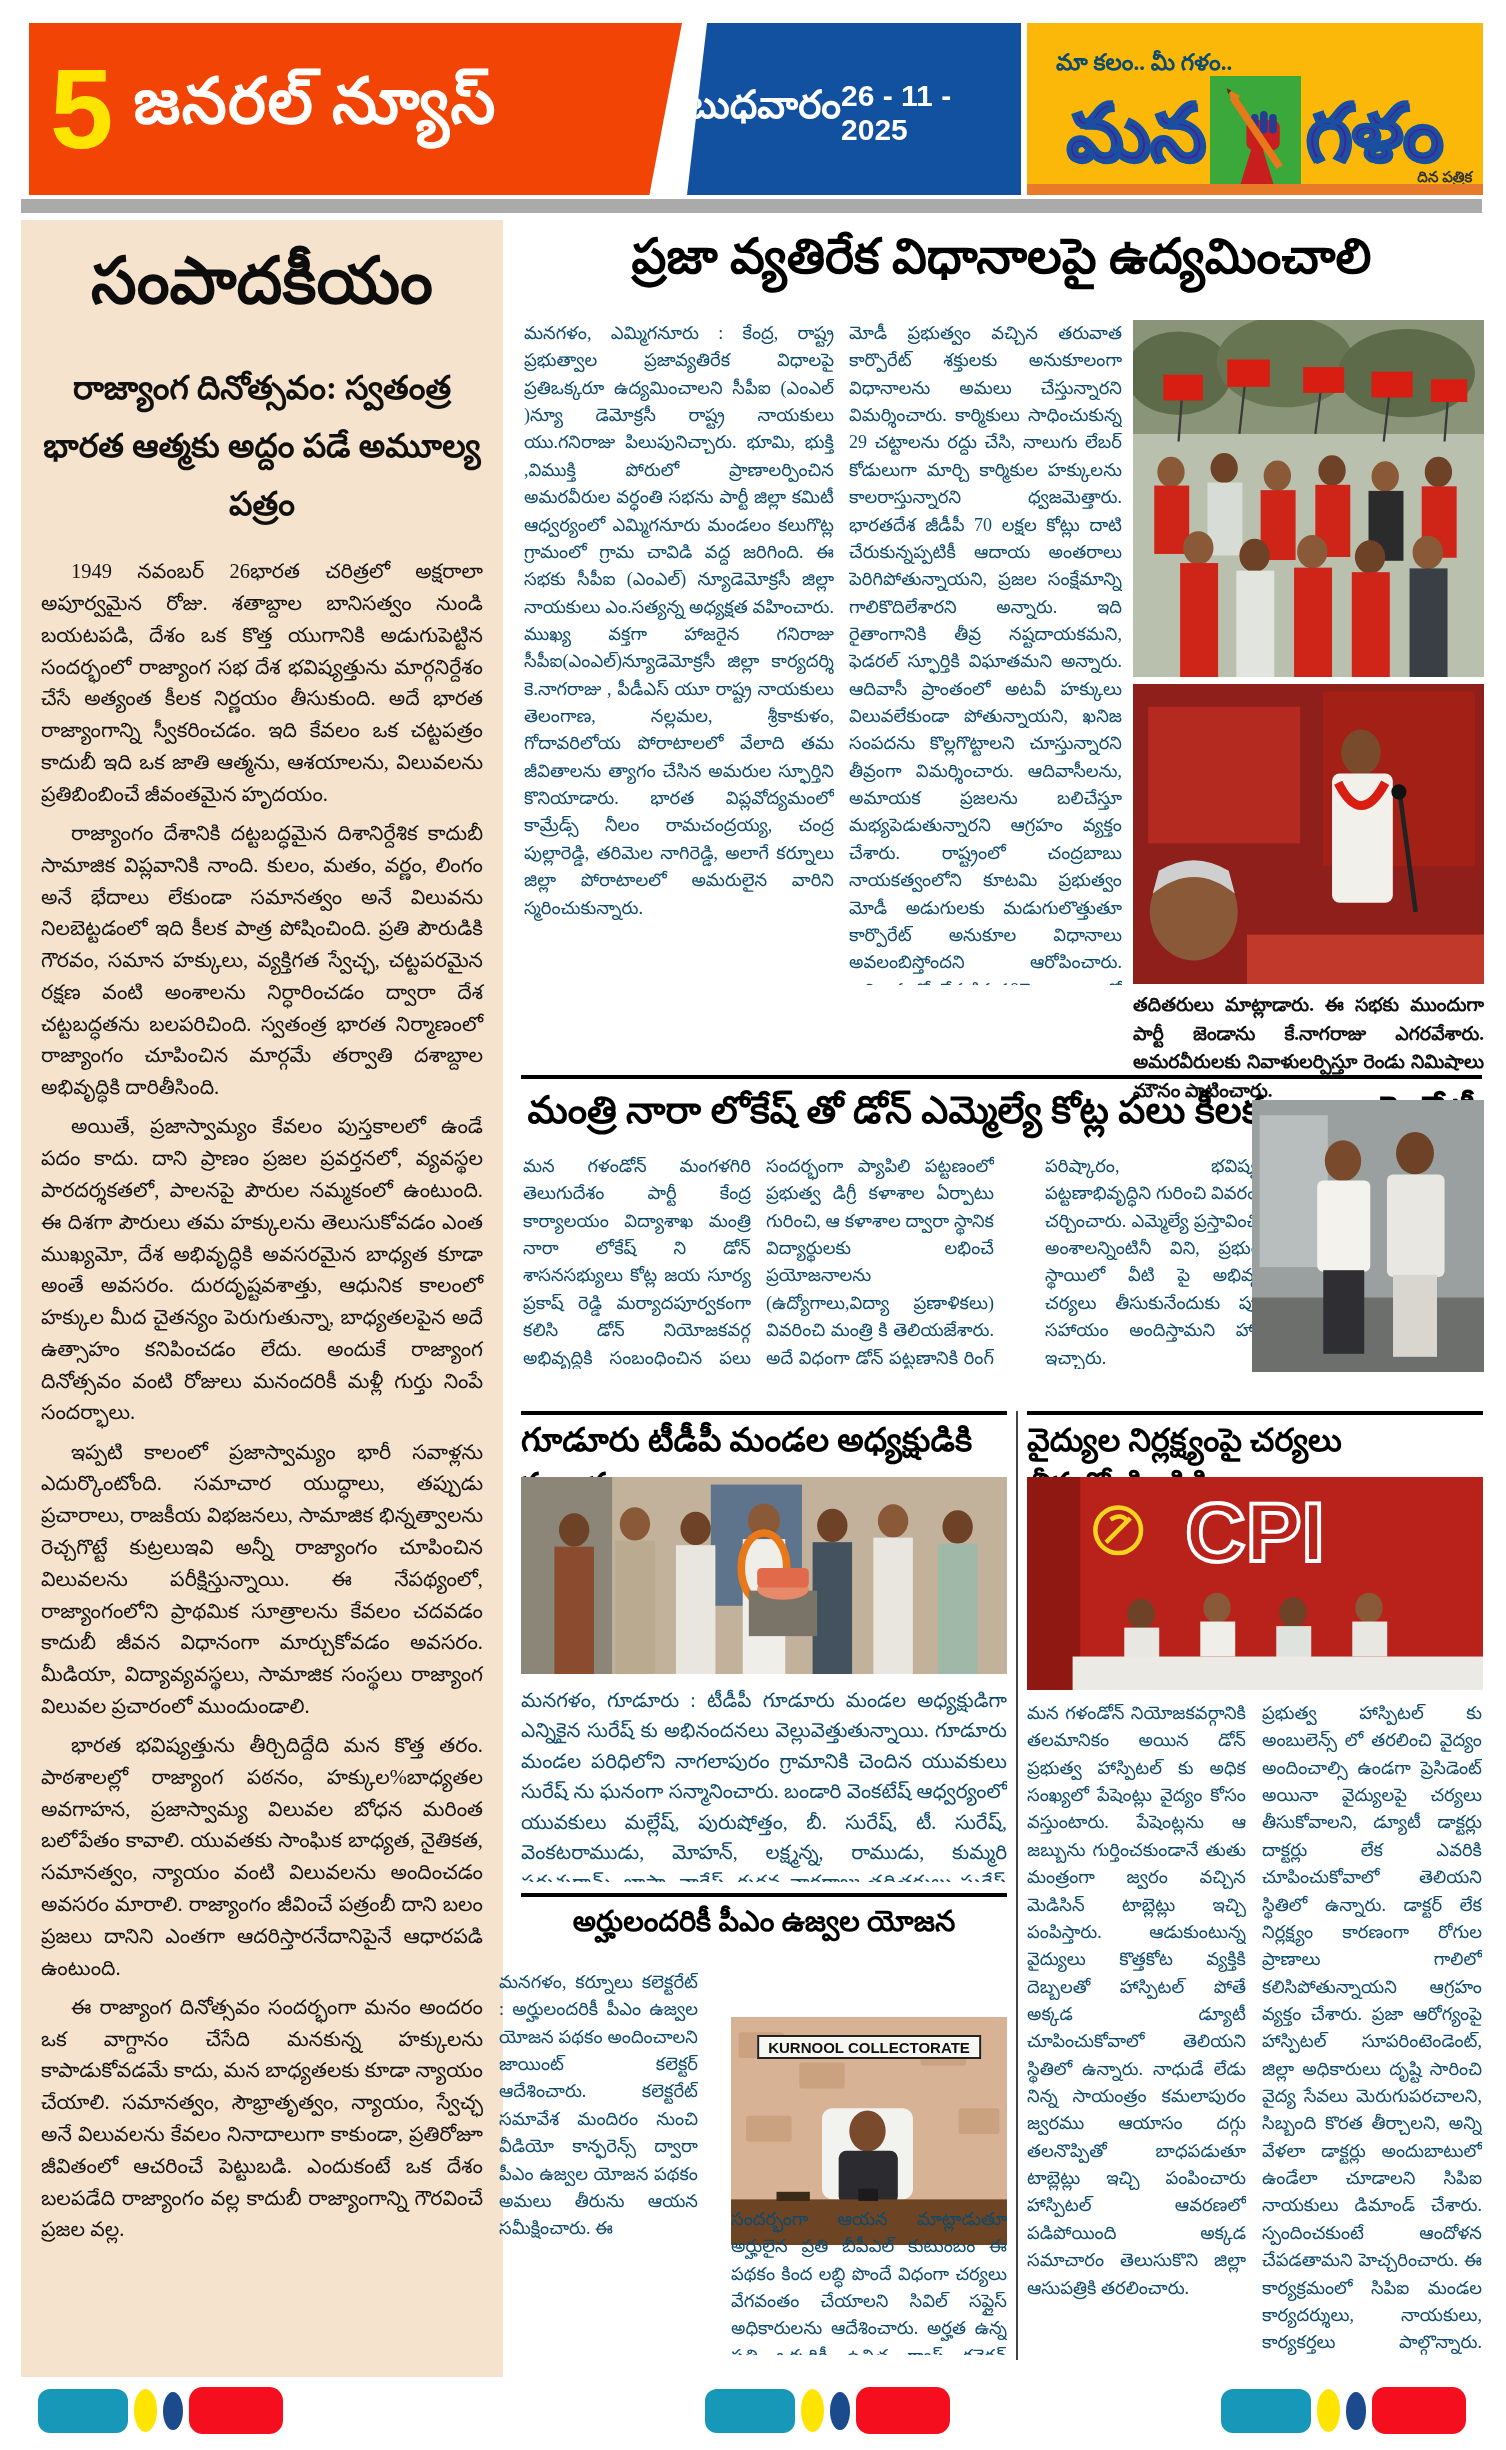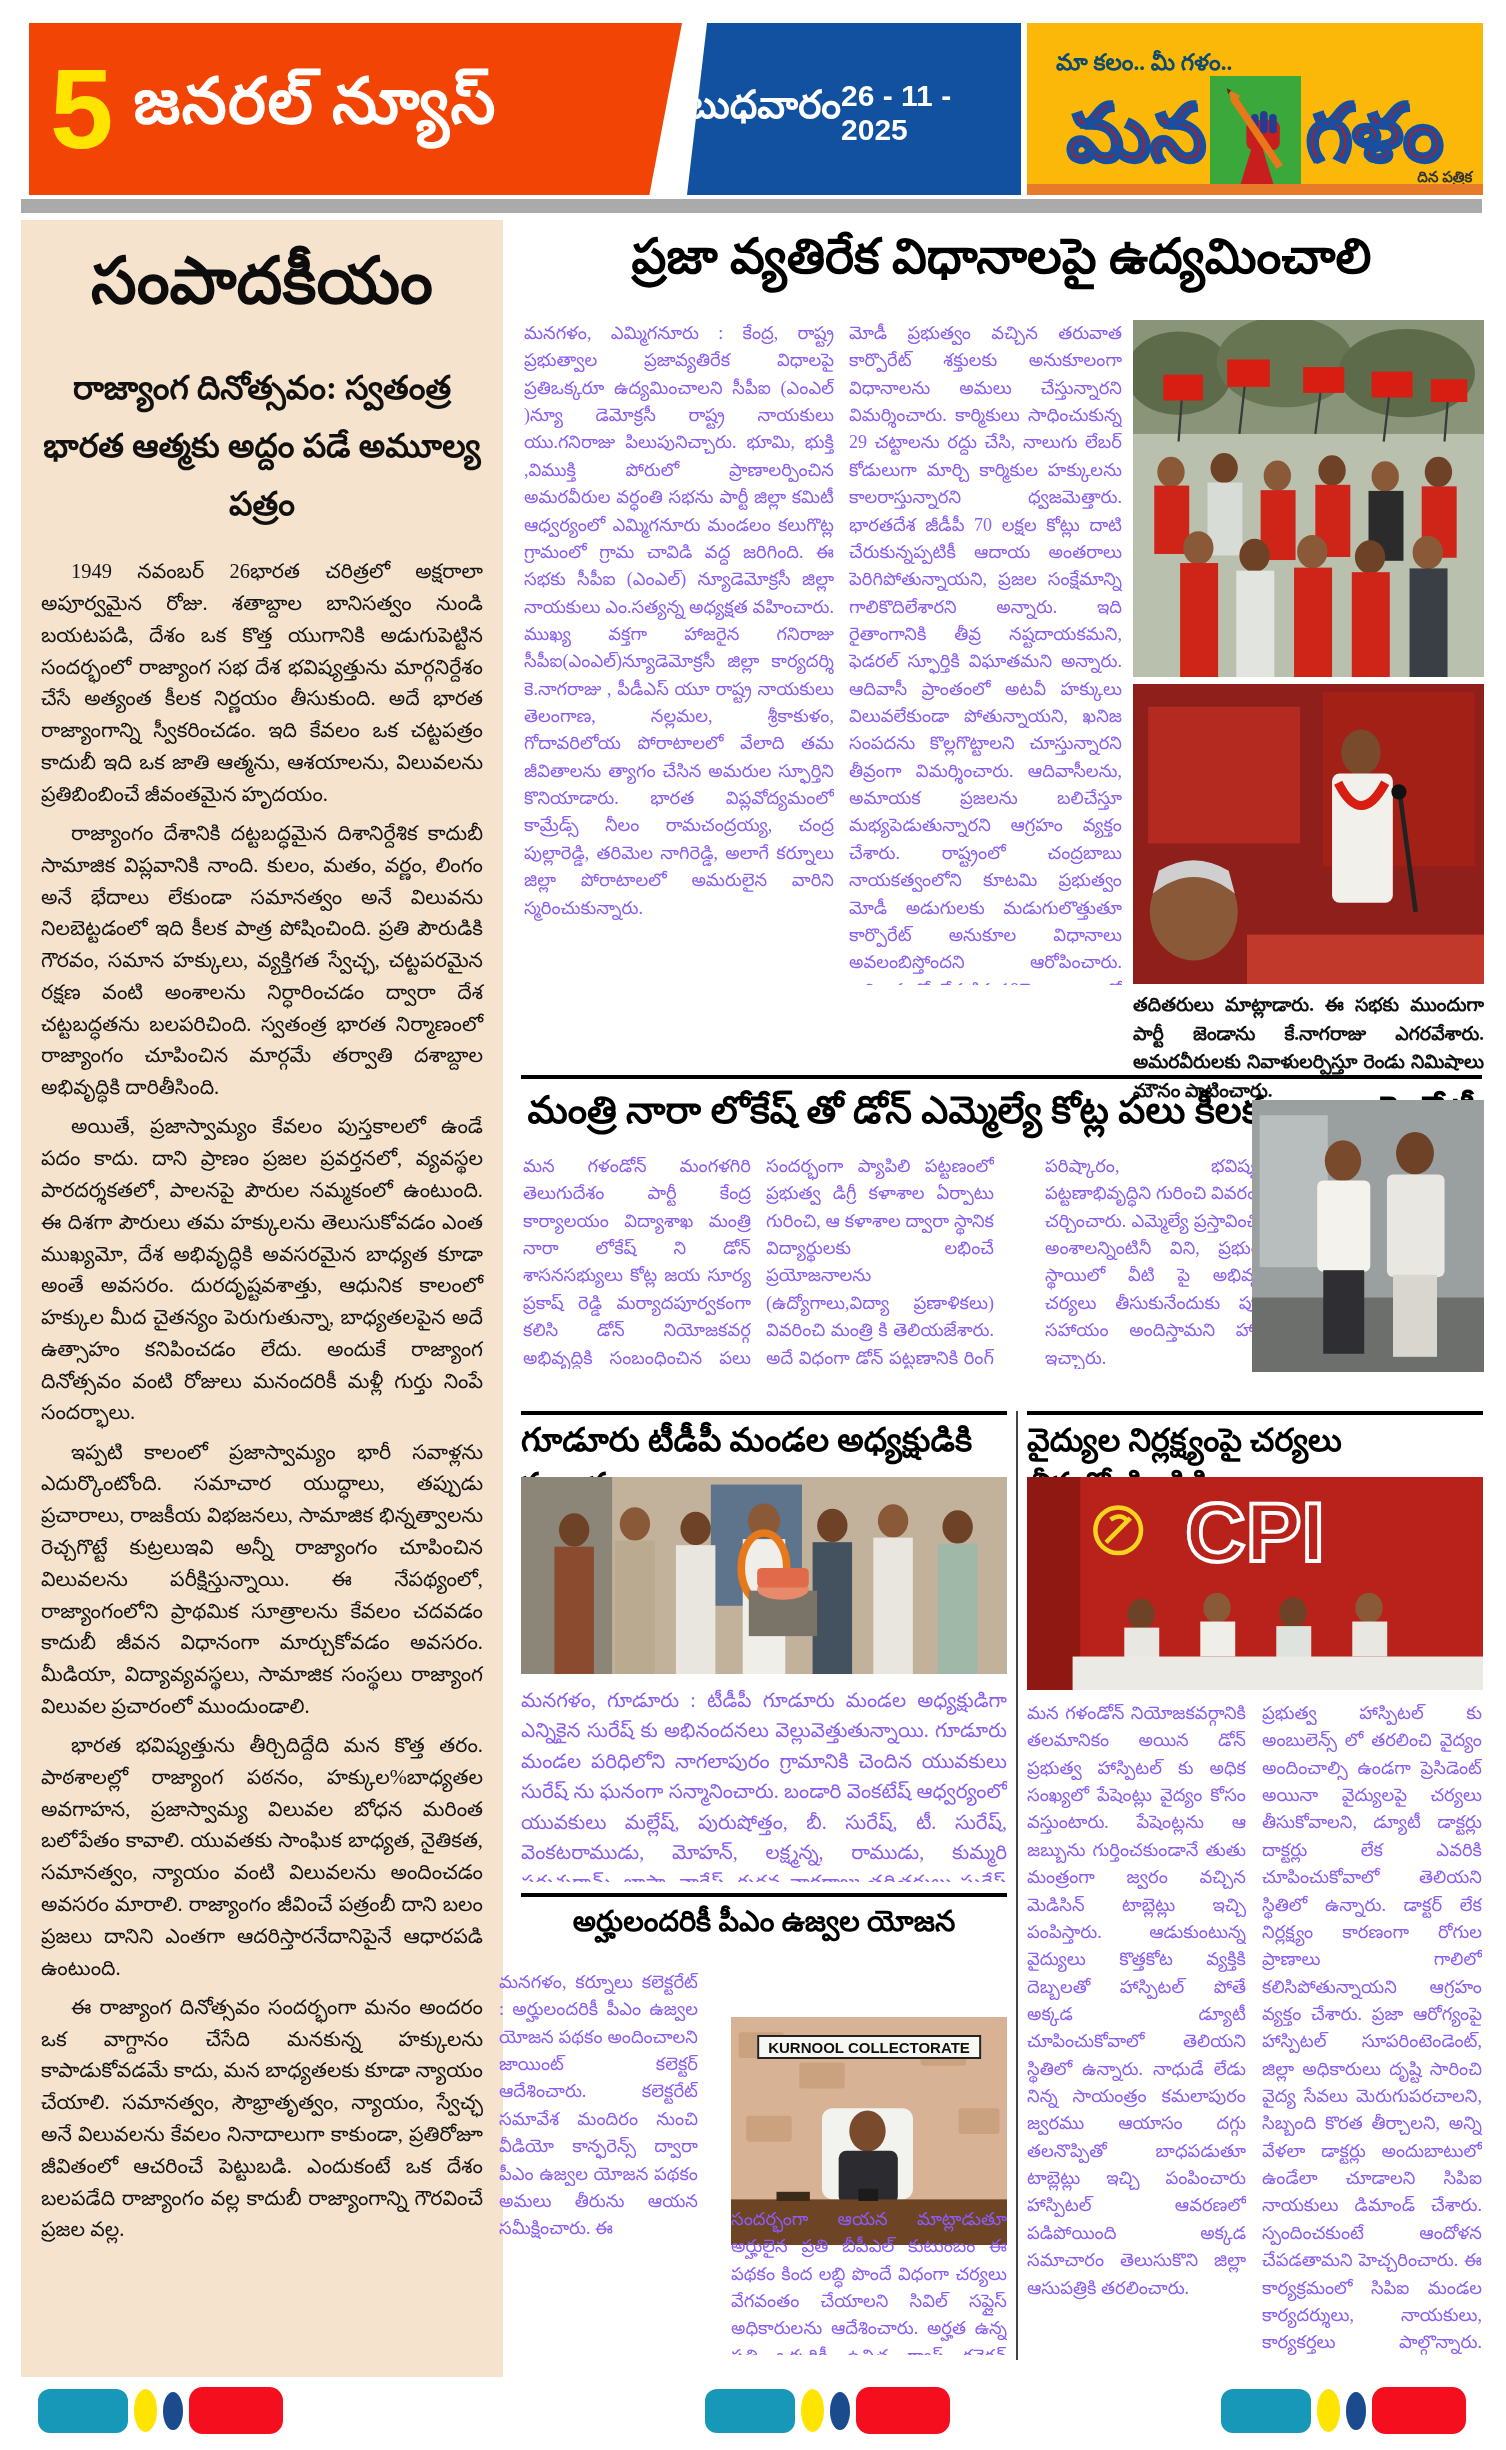--- a/index.html
+++ b/index.html
@@ -14,38 +14,38 @@
     font-family:"Liberation Sans",sans-serif;}
   .hdr-section{color:#ffffff;font-size:64px;font-weight:bold;letter-spacing:1.5px;}
   .hdr-blue{position:absolute;left:687px;top:23px;width:334px;height:172px;background:#11519f;
     clip-path:polygon(6% 0,100% 0,100% 100%,0 100%);display:flex;flex-direction:row;
     align-items:center;justify-content:center;color:#fff;}
   .hdr-day{font-size:39px;font-weight:bold;}
   .hdr-date{font-size:30px;font-weight:bold;font-family:"Liberation Sans",sans-serif;margin-top:7.6px;}
   .masthead{position:absolute;left:1027px;top:23px;width:456px;height:172px;background:#fcb808;overflow:hidden;}
   .masthead .tagline{position:absolute;left:29px;top:27px;color:#0c4a6e;font-size:23px;font-weight:bold;}
   .masthead .title-row{position:absolute;left:7.6px;top:53px;width:440px;display:flex;align-items:center;justify-content:center;gap:4.6px;}
-  .masthead .mn{color:#b91c1c;font-size:79px;font-weight:bold;-webkit-text-stroke:2.3px #1a4fa0;
+  .masthead .mn{color:#4c1d95;font-size:79px;font-weight:bold;-webkit-text-stroke:2.3px #1a4fa0;
     text-shadow:2.3px 2.3px 0 #1a4fa0;line-height:1;}
   .fistbox{width:91px;height:114px;background:#3aa83a;position:relative;flex:0 0 auto;}
   .masthead .paper-type{position:absolute;right:10.6px;bottom:6px;color:#333;font-size:15px;font-weight:bold;}
   .masthead .base-strip{position:absolute;left:0;bottom:0;width:100%;height:10.6px;background:#e87b2a;}
   .hdr-rule{position:absolute;left:21px;top:199px;width:1461px;height:13.7px;background:#aaaaaa;}
 
   
   .editorial{position:absolute;left:21px;top:220px;width:482px;height:2157px;background:#f6e3ce;
     padding:18px 20px;box-sizing:border-box;overflow:hidden;}
   .ed-title{font-size:65px;font-weight:bold;color:#0d0d0d;text-align:center;margin:6px 0 26px 0;}
   .ed-sub{font-size:33px;font-weight:bold;color:#111;text-align:center;line-height:1.75;margin-bottom:23px;}
   .ed-body p{font-size:20.5px;color:#141414;text-align:justify;line-height:1.55;margin:0 0 7.6px 0;text-indent:30px;}
 
   
   .headline-xl{font-size:49px;font-weight:bold;color:#000;}
   .headline-l{font-size:38px;font-weight:bold;color:#000;}
-  .col-text{font-size:18px;color:#8b5cf6;text-align:justify;line-height:1.52;overflow:hidden;}
+  .col-text{font-size:18px;color:#0c4a6e;text-align:justify;line-height:1.52;overflow:hidden;}
   .black-rule{position:absolute;background:#000;height:3.8px;}
   .v-rule{position:absolute;background:#444;width:1.5px;}
 
   
   .photo{position:absolute;overflow:hidden;background:#888;}
   .photo svg{display:block;width:100%;height:100%;}
   .caption{font-size:19px;font-weight:bold;color:#111;text-align:justify;line-height:1.5;}
 
   .sign-label{position:absolute;left:50%;top:8%;transform:translateX(-50%);
     background:#f8f8f2;border:2.3px solid #222;color:#111;font-family:"Liberation Sans",sans-serif;

